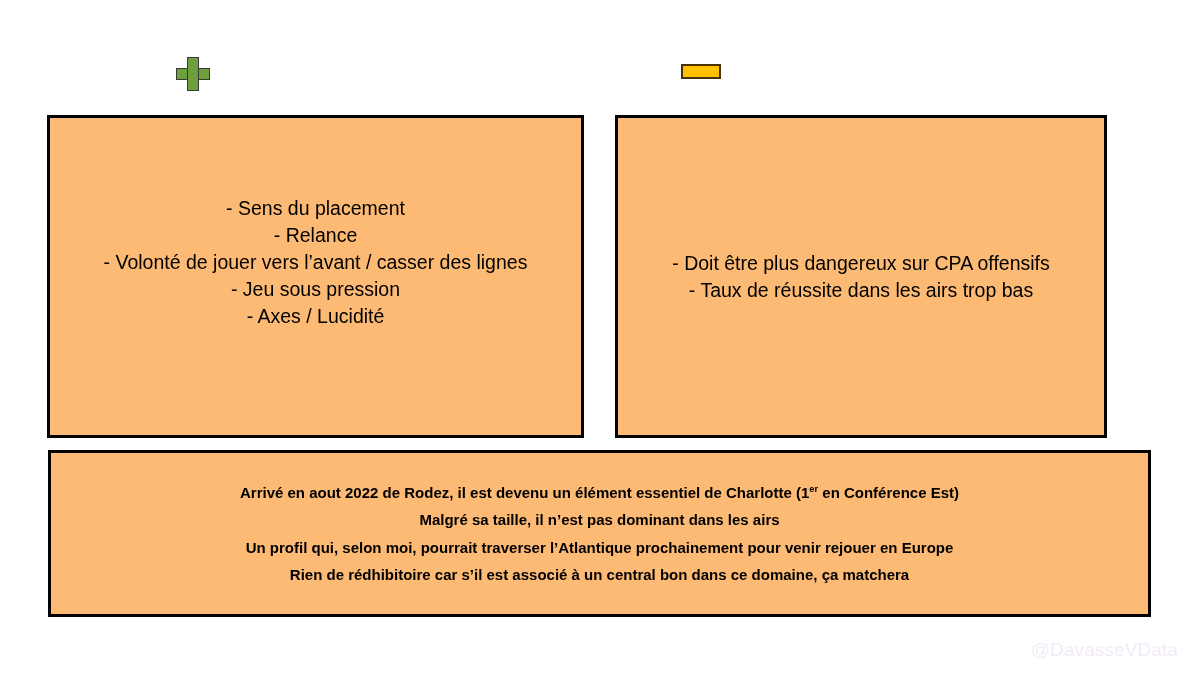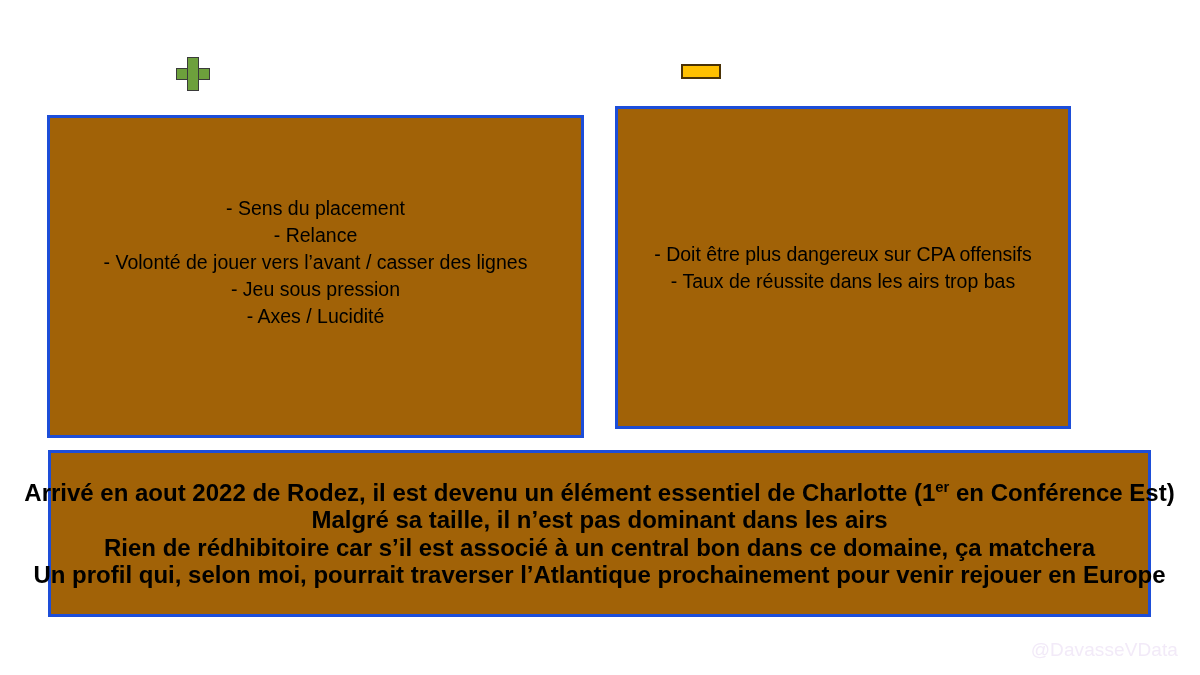--- a/index.html
+++ b/index.html
@@ -87,44 +87,44 @@
     height: 15px;
     background: #FFC000;
     border: 2px solid #4A3206;
     box-sizing: border-box;
     flex: none;
   }
 
   
   .panel {
     position: absolute;
-    background: #a16207;
-    border: 3px solid #1d4ed8;
+    background: #fdba74;
+    border: 3px solid #000000;
     box-sizing: border-box;
     display: flex;
     flex-direction: column;
     justify-content: center;
     align-items: center;
   }
   .panel-left   { left: 47px;  top: 115px; width: 537px; height: 323px; }
-  .panel-right  { left: 615px; top: 106px; width: 456px; height: 323px; }
+  .panel-right  { left: 615px; top: 115px; width: 492px; height: 323px; }
   .panel-bottom { left: 48px;  top: 450px; width: 1103px; height: 167px; }
 
   .bullet-line {
     font-size: 19.5px;
     color: #000000;
     line-height: 27px;
     text-align: center;
     white-space: nowrap;
   }
 
   .panel-left .bullet-list { margin-top: -28px; }
 
   .summary-line {
-    font-size: 24px;
+    font-size: 15px;
     font-weight: bold;
     color: #000000;
     line-height: 27.5px;
     text-align: left;
     white-space: nowrap;
   }
   .summary-line sup {
     font-size: 0.62em;
     vertical-align: super;
     line-height: 0;
@@ -175,19 +175,19 @@
       <div class="bullet-line">-    Doit être plus dangereux sur CPA offensifs</div>
       <div class="bullet-line">-    Taux de réussite dans les airs trop bas</div>
     </div>
   </div>
 
   <div class="panel panel-bottom">
     <div class="summary-line">
       <span>Arrivé en aout 2022 de Rodez, il est devenu un élément essentiel de Charlotte (1</span><sup>er</sup><span> en Conférence Est)</span>
     </div>
     <div class="summary-line">Malgré sa taille, il n’est pas dominant dans les airs</div>
+    <div class="summary-line">Un profil qui, selon moi, pourrait traverser l’Atlantique prochainement pour venir rejouer en Europe</div>
     <div class="summary-line">Rien de rédhibitoire car s’il est associé à un central bon dans ce domaine, ça matchera</div>
-    <div class="summary-line">Un profil qui, selon moi, pourrait traverser l’Atlantique prochainement pour venir rejouer en Europe</div>
   </div>
 
   <div class="watermark">@DavasseVData</div>
 
 </div>
 
 </body></html>

